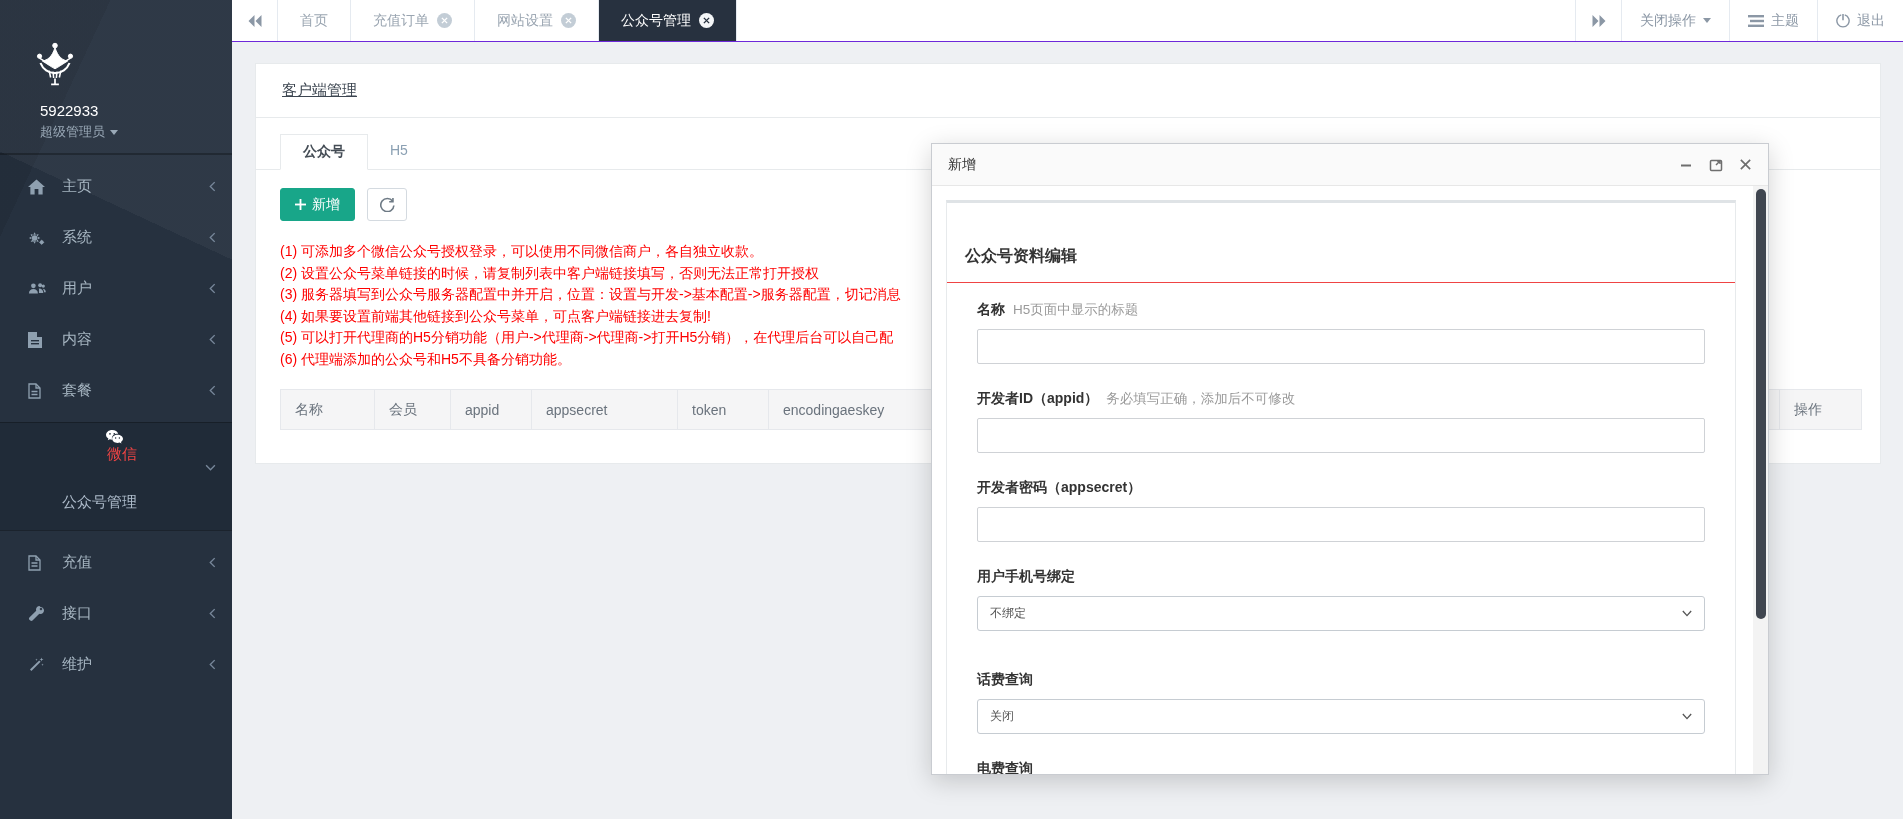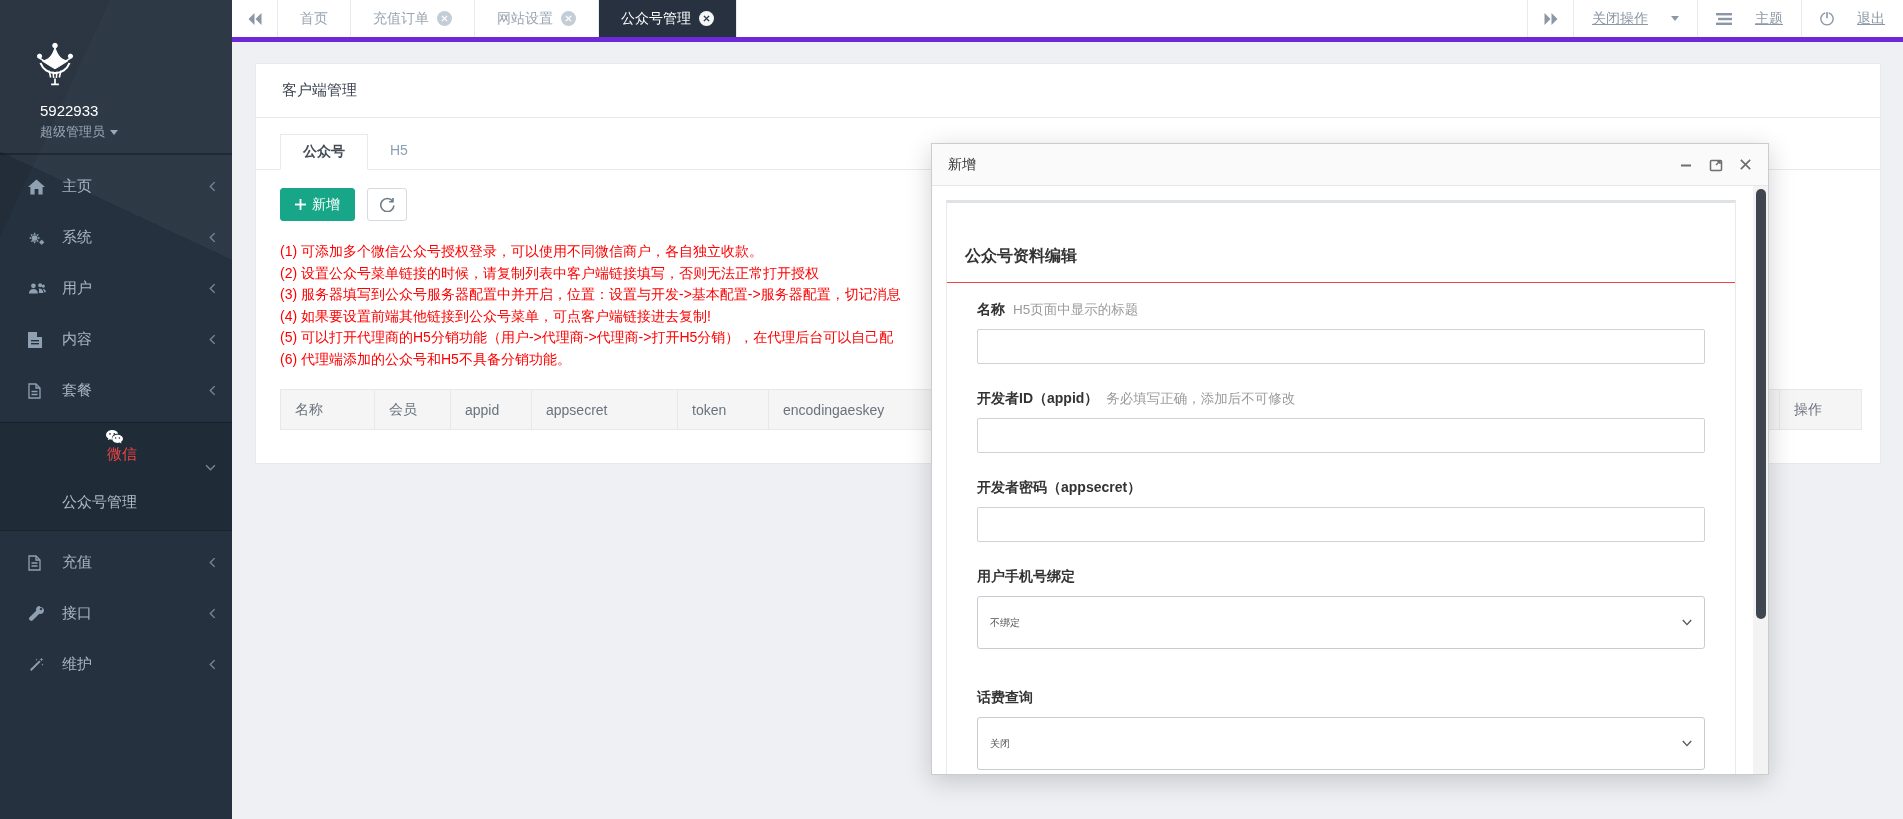--- a/index.html
+++ b/index.html
@@ -18,34 +18,34 @@
   .mi { height:51px; display:flex; align-items:center; padding:0 16px 0 28px; color:#a7b6c2; font-size:15px; cursor:pointer; position:relative; }
   .mi .ic { width:22px; margin-right:12px; color:#8fa0b0; display:flex; align-items:center; }
   .mi .chev { margin-left:auto; color:#77879a; display:flex; }
   .grp { border-top:1px solid rgba(0,0,0,.28); padding:6px 0; }
   .grp.active-grp { background:#202b38; }
   .mi.active { color:#ef4444;flex-direction:column; }
   .mi.active .ic { color:#ffffff; }
   .submi { height:44px; display:flex; align-items:center; padding-left:62px; color:#aebccb; font-size:15px; cursor:pointer; }
 
   
-  .topbar { position:absolute; left:232px; top:0; right:0; height:42px; background:#fff; border-bottom:5px solid #6d28d9; display:flex; align-items:stretch; }
+  .topbar { position:absolute; left:232px; top:0; right:0; height:42px; background:#fff; border-bottom:1px solid #6d28d9; display:flex; align-items:stretch; }
   .tb-arrow { width:46px; display:flex; align-items:center; justify-content:center; border-right:1px solid #e5eaf0; color:#8b97a5; cursor:pointer; }
   .tab { display:flex; align-items:center; gap:8px; padding:0 22px; border-right:1px solid #e5eaf0; color:#9aa5b1; font-size:14px; cursor:pointer; white-space:nowrap; }
   .tab.active { background:#27313f; color:#fff; }
   .tclose { width:15px; height:15px; border-radius:50%; background:#c3cdd6; display:flex; align-items:center; justify-content:center; }
   .tclose svg { stroke:#fff; }
   .tab.active .tclose { background:#f4f6f8; }
   .tab.active .tclose svg { stroke:#27313f; }
   .tb-right { margin-left:auto; display:flex; align-items:stretch; }
-  .tb-item { display:flex; align-items:center; gap:23px; padding:0 18px; border-left:1px solid #e5eaf0; color:#8b97a5; font-size:14px; cursor:pointer; white-space:nowrap;text-decoration:underline; }
+  .tb-item { display:flex; align-items:center; gap:7px; padding:0 18px; border-left:1px solid #e5eaf0; color:#8b97a5; font-size:14px; cursor:pointer; white-space:nowrap; }
 
   
   .main-panel { position:absolute; left:255px; top:63px; width:1626px; height:401px; background:#fff; border:1px solid #e7eaec; }
-  .panel-head { padding:17px 26px; font-size:15px; color:#3c4550; border-bottom:1px solid #e7eaec; }
+  .panel-head { padding:17px 26px; font-size:15px; color:#3c4550; border-bottom:1px solid #e7eaec;text-decoration:underline; }
   .ptabs { display:flex; padding:16px 24px 0 24px; border-bottom:1px solid #e7eaec; }
   .ptab { padding:8px 22px; font-size:14px; cursor:pointer; }
   .ptab.active { background:#fff; border:1px solid #e7eaec; border-bottom:1px solid #fff; margin-bottom:-1px; color:#444c55;font-weight:bold; }
   .ptab.inactive { color:#8ba0b3; }
   .pbody { padding:18px 24px; }
   .btn-add { display:inline-flex; align-items:center; gap:6px; background:#18a689; color:#fff; font-size:14px; height:33px; padding:0 14px; border:1px solid #18a689; border-radius:3px; cursor:pointer; }
   .btn-refresh { display:inline-flex; align-items:center; justify-content:center; width:40px; height:33px; background:#fff; border:1px solid #d4dae0; border-radius:3px; margin-left:8px; cursor:pointer; color:#6e7a85; vertical-align:top; }
   .notes { margin-top:20px; color:#fe0000; font-size:14px; line-height:21.5px; white-space:nowrap; }
   .wtable { margin-top:19px; width:100%; border-collapse:collapse; table-layout:fixed; }
   .wtable th { background:#f5f5f6; border:1px solid #e6e8ec; border-left:none; height:40px; text-align:left; padding:0 14px; font-size:14px; color:#6a737d; font-weight:normal; }
@@ -59,21 +59,21 @@
   .m-ctrls span { display:flex; cursor:pointer; }
   .m-body { position:relative; height:588px; overflow:hidden; padding:14px 16px 0 14px; }
   .m-scroll { position:absolute; right:0; top:0; bottom:0; width:15px; background:#f3f3f3; }
   .m-thumb { position:absolute; right:2px; top:3px; width:10px; height:430px; background:#404650; border-radius:5px; }
   .fieldset { border:1px solid #e7eaec; border-top:3px solid #dfe3e6; margin-right:16px; }
   .fs-title { font-size:16px; color:#333; padding:15px 18px; border-bottom:1px solid #ef4444; font-weight:bold;margin-top:28px; }
   .fs-form { padding:18px 30px 0 30px; }
   .f-label { font-size:14px; color:#333; font-weight:bold; margin-bottom:10px; }
   .f-label .hint { color:#9a9a9a; font-weight:normal; margin-left:8px; font-size:13.5px; }
   .f-input { width:100%; height:35px; border:1px solid #cfd2d6; border-radius:2px; margin-bottom:26px; padding:0 10px; font-size:14px; color:#333; outline:none; }
-  .f-select { width:100%; height:53px; border:1px solid #c6ccd2; border-radius:3px; margin-bottom:26px; display:flex; align-items:center; padding:0 12px; font-size:10px; color:#555; cursor:pointer; }
+  .f-select { width:100%; height:35px; border:1px solid #c6ccd2; border-radius:3px; margin-bottom:26px; display:flex; align-items:center; padding:0 12px; font-size:12px; color:#555; cursor:pointer; }
   .f-select .sel-chev { margin-left:auto; color:#555; display:flex; }
   .gap-lg { margin-top:40px; }
 </style>
 </head>
 <body>
 
 <div class="sidebar">
   <div class="brand">
     <span>
       <svg width="58" height="58" viewBox="0 0 60 60" fill="none" stroke="#fff">

